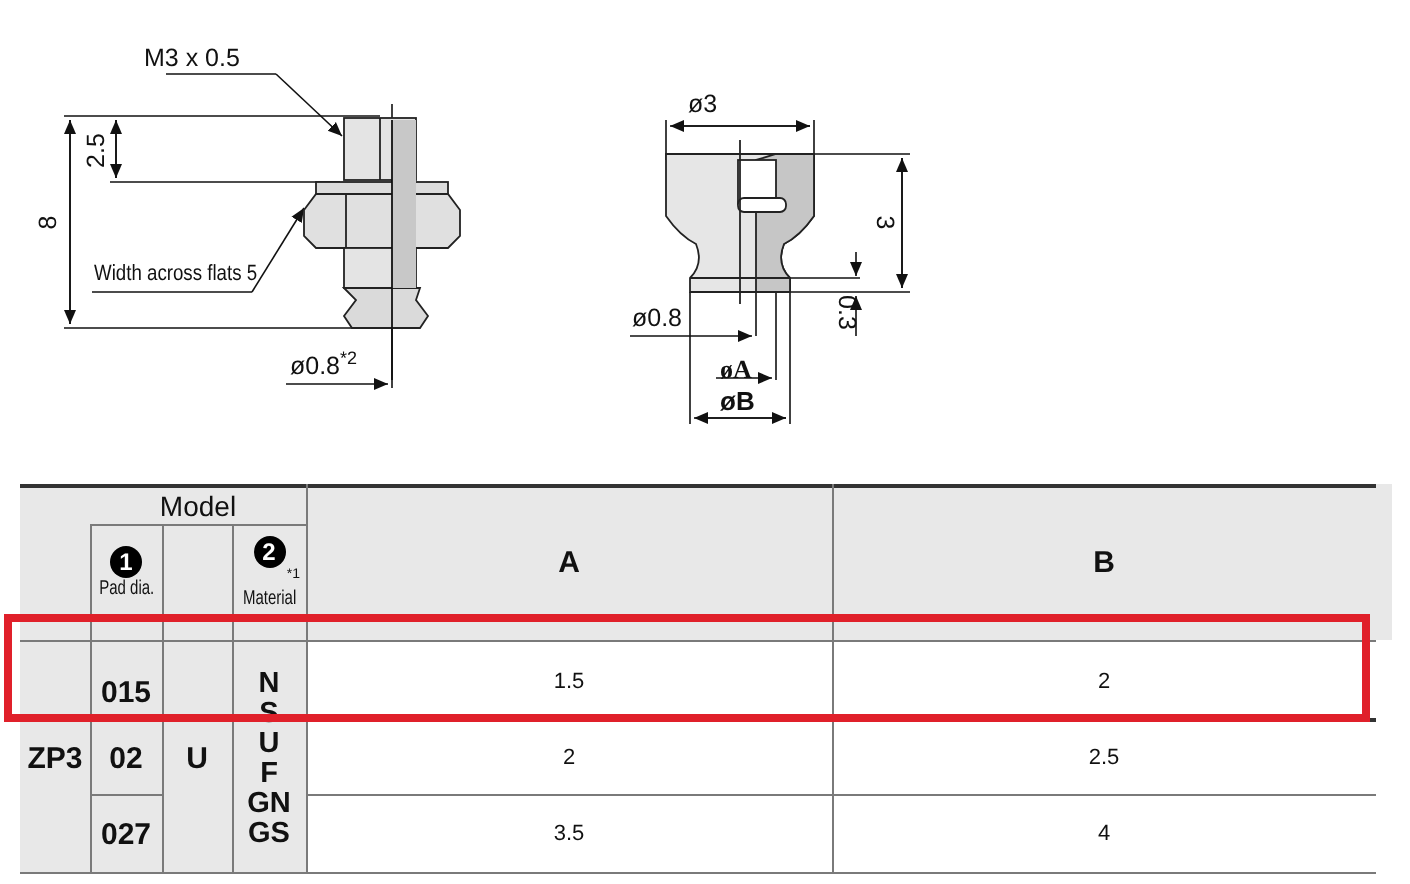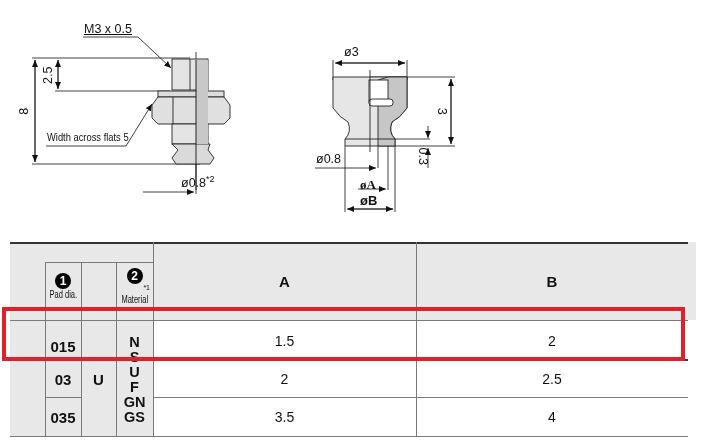--- a/index.html
+++ b/index.html
@@ -14,21 +14,21 @@
     .dim-text.rot90 { transform: rotate(90deg); transform-origin: center center; }
     .dim-text.bold { font-weight: bold; font-size: 13px; }
     .sup { font-size: 9px; vertical-align: 5px; }
 
     
     .spec-table { position: absolute; left: 10px; top: 242px; width: 686px; height: 195px; }
     .cell { position: absolute; display: flex; align-items: center; justify-content: center; text-align: center; }
     .hdr-bg { background: #e8e8e8; }
     .white-bg { background: #ffffff; }
     .txt-bold { font-weight: bold; font-size: 15px; }
-    .txt-norm { font-size: 14px; }
+    .txt-norm { font-size: 11px; }
     .hline { position: absolute; height: 1px; background: #7a7a7a; }
     .hline.thick { height: 2px; background: #333; }
     .vline { position: absolute; width: 1px; background: #7a7a7a; }
     .circle-num { display: inline-flex; align-items: center; justify-content: center; width: 16px; height: 16px; border-radius: 50%; background: #000; color: #fff; font-weight: bold; font-size: 12px; }
     .tiny { font-size: 10px; transform: scaleX(0.75); display: inline-block; white-space: nowrap; }
     .mat-stack { display: flex; flex-direction: column; align-items: center; line-height: 15px; font-weight: bold; font-size: 14.5px; }
 
     .highlight { position: absolute; left: 2px; top: 307px; width: 683px; height: 54px; border: 4px solid #e0202a; pointer-events: none; }
   </style>
 </head>
@@ -112,78 +112,80 @@
     <g stroke="#222" stroke-width="0.9">
       <path d="M333,77 L407,77 L407,108 Q400,118 392,122 Q388,132 395,139 L395,146 L345,146 L345,139 Q352,132 348,122 Q340,118 333,108 Z" fill="#e6e6e6"></path>
       <path d="M388,77 L407,77 L407,108 Q400,118 392,122 Q388,132 395,139 L395,146 L378,146 L378,80 Z" fill="#c6c6c6"></path>
       <rect x="369" y="80" width="19" height="22" fill="#ffffff"></rect>
       <rect x="369" y="99" width="24" height="7" rx="3" fill="#ffffff"></rect>
       <line x1="370" y1="70" x2="370" y2="152"></line>
       <line x1="345" y1="139" x2="395" y2="139"></line>
     </g>
   </svg>
 
-  <span class="dim-text" style="left:84px; top:23px;text-decoration:underline;">M3 x 0.5</span>
+  <span class="dim-text" style="left:72px; top:23px;">M3 x 0.5</span>
   <span class="dim-text rot" style="left:36px; top:69px; width:24px; text-align:center;">2.5</span>
   <span class="dim-text rot" style="left:14px; top:105px; width:20px; text-align:center;">8</span>
   <span class="dim-text small" style="left:47px; top:132px;">Width across flats 5</span>
-  <span class="dim-text" style="left:145px; top:175px;margin-left:36px;"><span>ø0.8</span><span class="sup">*2</span></span>
+  <span class="dim-text" style="left:145px; top:175px;"><span>ø0.8</span><span class="sup">*2</span></span>
 
   <span class="dim-text" style="left:344px; top:46px;">ø3</span>
   <span class="dim-text rot90" style="left:434px; top:105px; width:16px; text-align:center;">3</span>
   <span class="dim-text rot90" style="left:410px; top:150px; width:26px; text-align:center;">0.3</span>
   <span class="dim-text" style="left:316px; top:153px;">ø0.8</span>
   <span class="dim-text bold" style="left:360px; top:178px;font-family:Liberation Serif, serif;">øA</span>
   <span class="dim-text bold" style="left:360px; top:194px;">øB</span>
 </div>
 
 <div class="spec-table">
 
   <div class="cell hdr-bg" style="left:0; top:0; width:686px; height:78px;"></div>
   <div class="cell hdr-bg" style="left:0; top:78px; width:143px; height:117px;"></div>
   <div class="cell white-bg" style="left:143px; top:80px; width:543px; height:115px;"></div>
 
+  <div class="cell" style="left:35px; top:2px; width:108px; height:18px; font-size:14px;">Model</div>
 
   <div class="cell" style="left:35px; top:20px; width:36px; height:48px; flex-direction:column;">
     <span class="circle-num">1</span>
     <span class="tiny">Pad dia.</span>
   </div>
   <div class="cell" style="left:106px; top:20px; width:37px; height:48px; flex-direction:column; position:absolute;">
     <span class="circle-num">2</span>
     <span style="position:absolute; right:3px; top:22px; font-size:7px;">*1</span>
     <span class="tiny" style="margin-top:10px;">Material</span>
   </div>
 
   <div class="cell txt-bold" style="left:143px; top:0; width:263px; height:78px;">A</div>
   <div class="cell txt-bold" style="left:406px; top:0; width:272px; height:78px;">B</div>
 
+  <div class="cell txt-bold" style="left:0; top:80px; width:35px; height:115px;">ZP3</div>
   <div class="cell txt-bold" style="left:71px; top:80px; width:35px; height:115px;">U</div>
   <div class="cell" style="left:106px; top:80px; width:37px; height:115px;">
     <div class="mat-stack">
       <span>N</span>
       <span>S</span>
       <span>U</span>
       <span>F</span>
       <span>GN</span>
       <span>GS</span>
     </div>
   </div>
 
   <div>
     <div class="cell txt-bold" style="left:35px; top:80px; width:36px; height:48px;">015</div>
     <div class="cell txt-norm" style="left:143px; top:80px; width:263px; height:38px;">1.5</div>
     <div class="cell txt-norm" style="left:406px; top:80px; width:272px; height:38px;">2</div>
   </div>
   <div>
-    <div class="cell txt-bold" style="left:35px; top:118px; width:36px; height:38px;">03</div>
+    <div class="cell txt-bold" style="left:35px; top:118px; width:36px; height:38px;">02</div>
     <div class="cell txt-norm" style="left:143px; top:118px; width:263px; height:38px;">2</div>
     <div class="cell txt-norm" style="left:406px; top:118px; width:272px; height:38px;">2.5</div>
   </div>
   <div>
-    <div class="cell txt-bold" style="left:35px; top:156px; width:36px; height:38px;">035</div>
+    <div class="cell txt-bold" style="left:35px; top:156px; width:36px; height:38px;">027</div>
     <div class="cell txt-norm" style="left:143px; top:156px; width:263px; height:38px;text-align:right;">3.5</div>
     <div class="cell txt-norm" style="left:406px; top:156px; width:272px; height:38px;">4</div>
   </div>
 
   <div class="hline thick" style="left:0; top:0; width:678px;"></div>
   <div class="hline" style="left:35px; top:20px; width:108px;"></div>
   <div class="hline" style="left:0; top:78px; width:678px;"></div>
   <div class="hline thick" style="left:35px; top:117px; width:36px;"></div>
   <div class="hline thick" style="left:143px; top:117px; width:535px;"></div>
   <div class="hline" style="left:35px; top:155px; width:36px;"></div>

